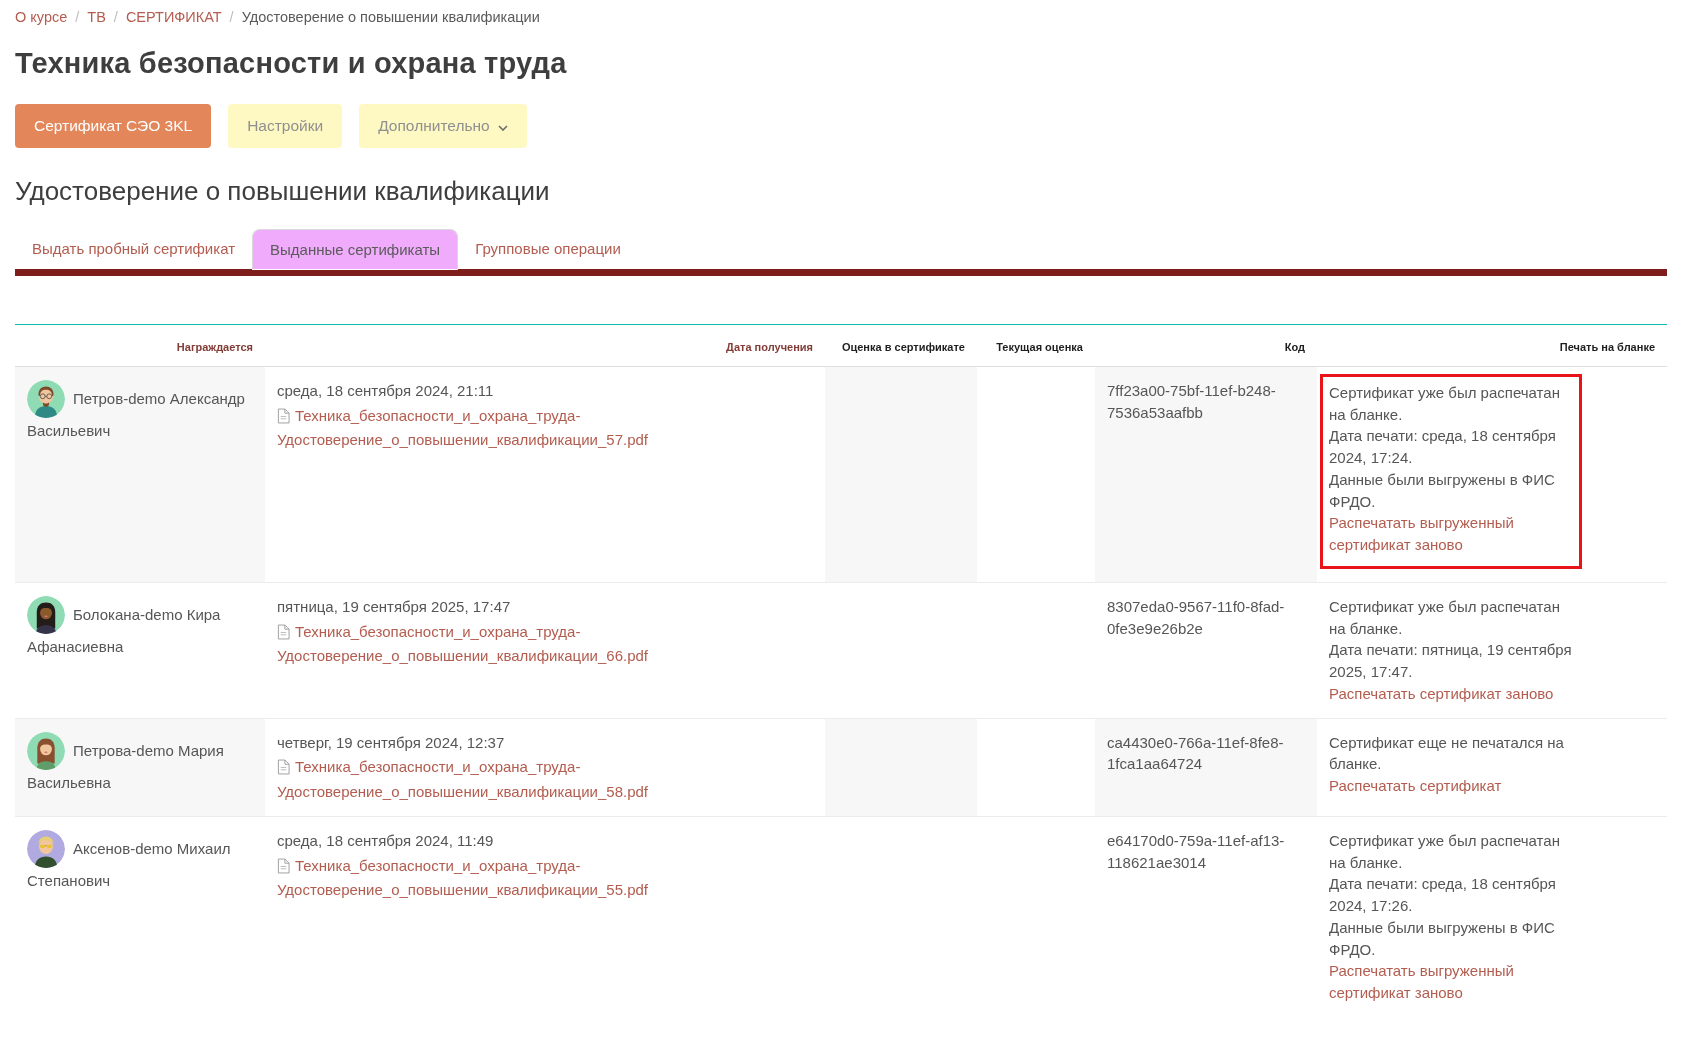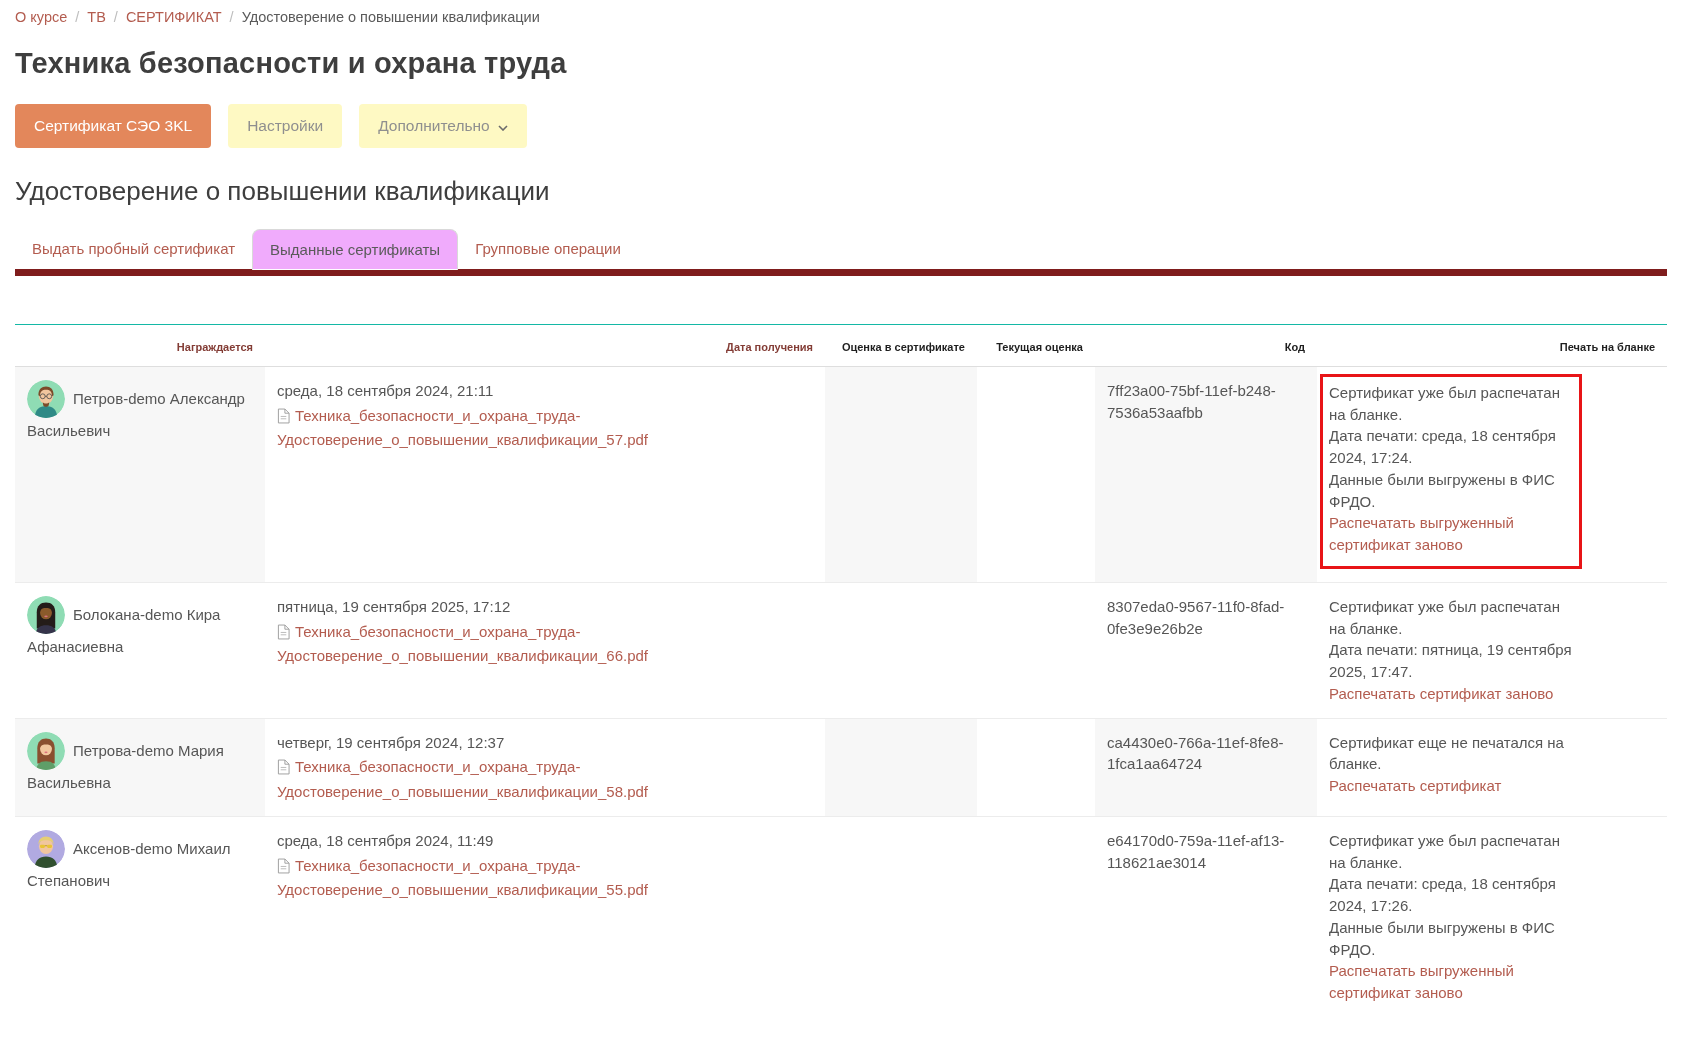--- a/index.html
+++ b/index.html
@@ -138,21 +138,21 @@
         <tr>
           <td class="cell-name"><span class="avatar"><svg viewBox="0 0 70 70">
                 <circle cx="35" cy="35" r="35" fill="#8fdcb4"></circle>
                 <path d="M18 60V30c0-12 7-18 17-18s17 6 17 18v30z" fill="#241c19"></path>
                 <ellipse cx="35" cy="31" rx="11" ry="12" fill="#8a5a2b"></ellipse>
                 <path d="M24 27c1-8 5-11 11-11s10 3 11 11c-3-4-6-5-11-5s-8 1-11 5z" fill="#241c19"></path>
                 <ellipse cx="35" cy="37.5" rx="3.2" ry="1.6" fill="#d9707c"></ellipse>
                 <path d="M16 70c1-12 9-16 19-16s18 4 19 16z" fill="#35334a"></path>
               </svg></span><span>Болокана-demo Кира Афанасиевна</span></td>
           <td class="cell-date">
-            <div class="date-text">пятница, 19 сентября 2025, 17:12</div>
+            <div class="date-text">пятница, 19 сентября 2025, 17:47</div>
             <div class="file-line"><span class="pdficon"><svg viewBox="0 0 14 17" width="13" height="16">
                   <path d="M1.5 1h7L13 5.5V16H1.5z" fill="#fff" stroke="#9a9a9a"></path>
                   <path d="M8.5 1v4.5H13" fill="none" stroke="#9a9a9a"></path>
                   <path d="M4 9h6M4 11.5h6" stroke="#b8b8b8"></path>
                 </svg></span><a class="rlink">Техника_безопасности_и_охрана_труда-Удостоверение_о_повышении_квалификации_66.pdf</a></div>
           </td>
           <td class="cell-grade"></td>
           <td class="cell-grade"></td>
           <td class="cell-code">8307eda0-9567-11f0-8fad-0fe3e9e26b2e</td>
           <td class="cell-print">

